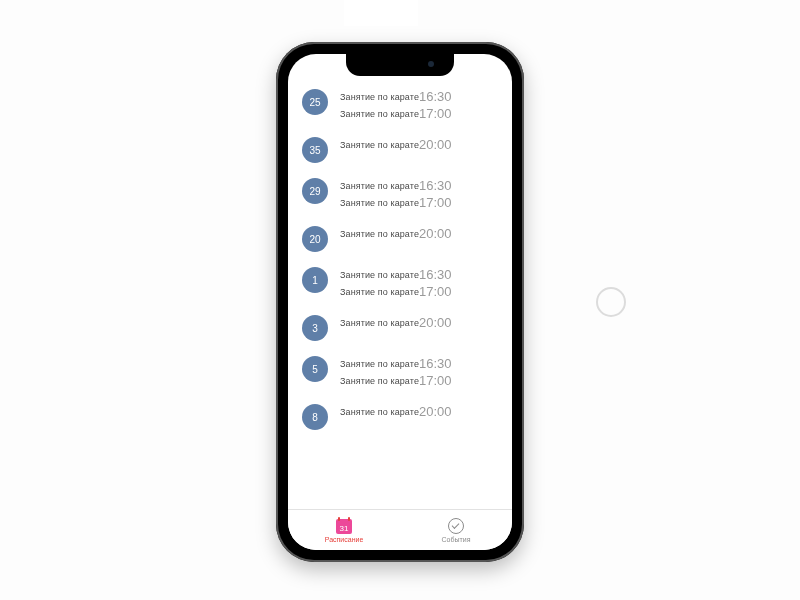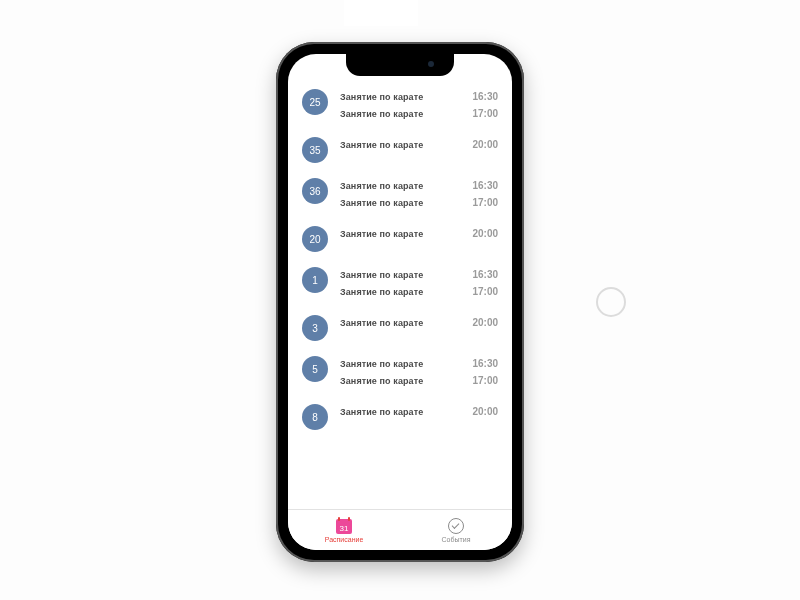--- a/index.html
+++ b/index.html
@@ -8,23 +8,23 @@
   
   .phone{position:absolute;left:276px;top:42px;width:248px;height:520px;background:#000;border-radius:38px;box-shadow:0 0 0 2px #555 inset,0 8px 20px rgba(0,0,0,.25);}
   .screen{position:absolute;left:12px;top:12px;right:12px;bottom:12px;background:#fff;border-radius:28px;overflow:hidden;}
   .notch{position:absolute;top:0;left:50%;transform:translateX(-50%);width:108px;height:22px;background:#000;border-bottom-left-radius:14px;border-bottom-right-radius:14px;z-index:5;}
   .notch .dot{position:absolute;right:20px;top:7px;width:6px;height:6px;border-radius:50%;background:#1b2838;}
   
   .list{position:absolute;top:28px;left:0;right:0;bottom:40px;padding:6px 14px 0 14px;box-sizing:border-box;overflow:hidden;}
   .group{display:flex;align-items:flex-start;margin-bottom:14px;}
   .day{flex:0 0 26px;width:26px;height:26px;border-radius:50%;background:#5f7fa8;color:#fff;font-size:10px;display:flex;align-items:center;justify-content:center;margin-top:1px;}
   .rows{flex:1;margin-left:12px;}
-  .row{display:flex;justify-content:space-between;align-items:center;height:17px;font-weight:bold;}
+  .row{display:flex;align-items:center;height:17px;}
   .title{font-size:9px;color:#4a4a4a;letter-spacing:.1px;}
-  .time{font-size:10px;color:#9a9a9a;}
+  .time{font-size:13px;color:#9a9a9a;}
   
   .tabbar{position:absolute;left:0;right:0;bottom:0;height:40px;border-top:1px solid #e2e2e2;display:flex;background:#fff;}
   .tab{flex:1;display:flex;flex-direction:column;align-items:center;justify-content:center;gap:1px;cursor:pointer;}
   .tab .label{font-size:7px;color:#8b8b8b;}
   .tab.active .label{color:#e6413c;}
   .tab .icon{width:18px;height:18px;display:flex;align-items:center;justify-content:center;}
   
   .ic-cal{width:16px;height:15px;background:#ec4899;border-radius:2px;position:relative;}
   .ic-cal::before{content:"";position:absolute;top:-2px;left:2px;width:2px;height:4px;background:#e6413c;border-radius:1px;box-shadow:10px 0 #e6413c;}
   .ic-cal .n{position:absolute;bottom:1px;left:0;right:0;text-align:center;font-size:8px;color:#fff;line-height:1;}
@@ -62,21 +62,21 @@
         <div class="group">
           <div class="day">35</div>
           <div class="rows">
             <div class="row">
               <span class="title">Занятие по карате</span>
               <span class="time">20:00</span>
             </div>
           </div>
         </div>
         <div class="group">
-          <div class="day">36</div>
+          <div class="day">29</div>
           <div class="rows">
             <div class="row">
               <span class="title">Занятие по карате</span>
               <span class="time">16:30</span>
             </div>
             <div class="row">
               <span class="title">Занятие по карате</span>
               <span class="time">17:00</span>
             </div>
           </div>

